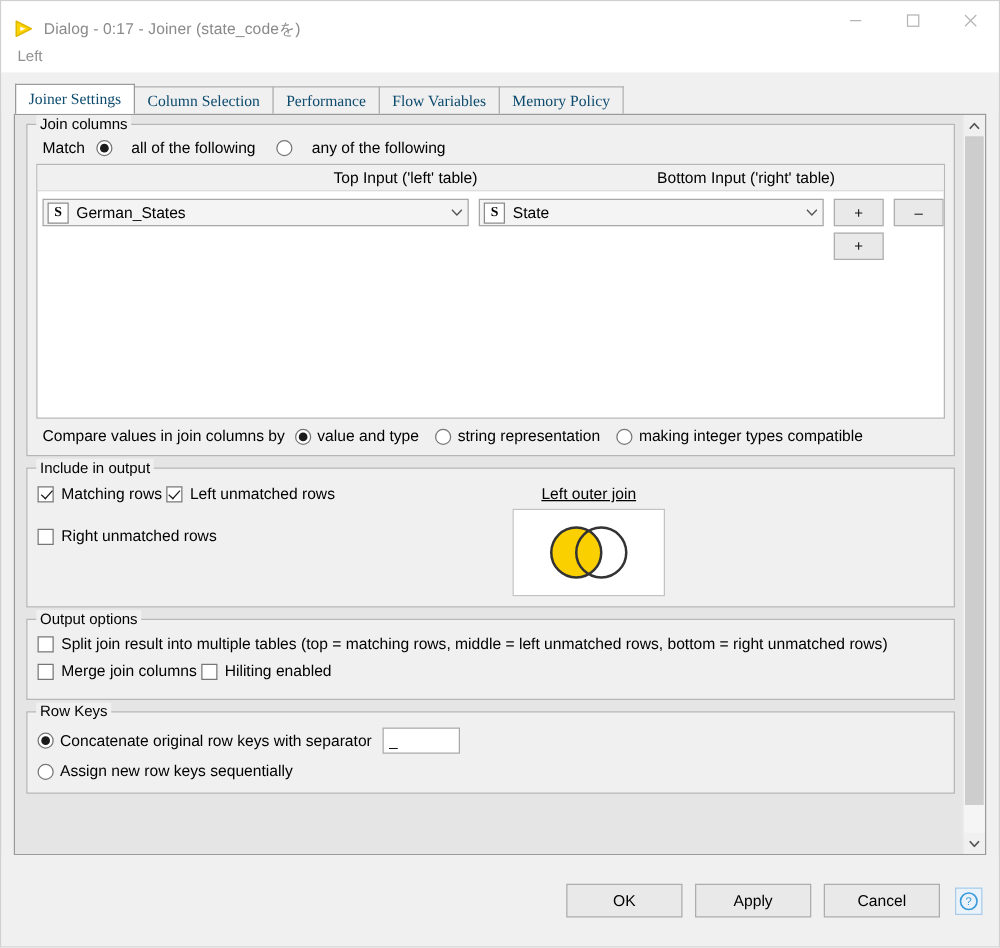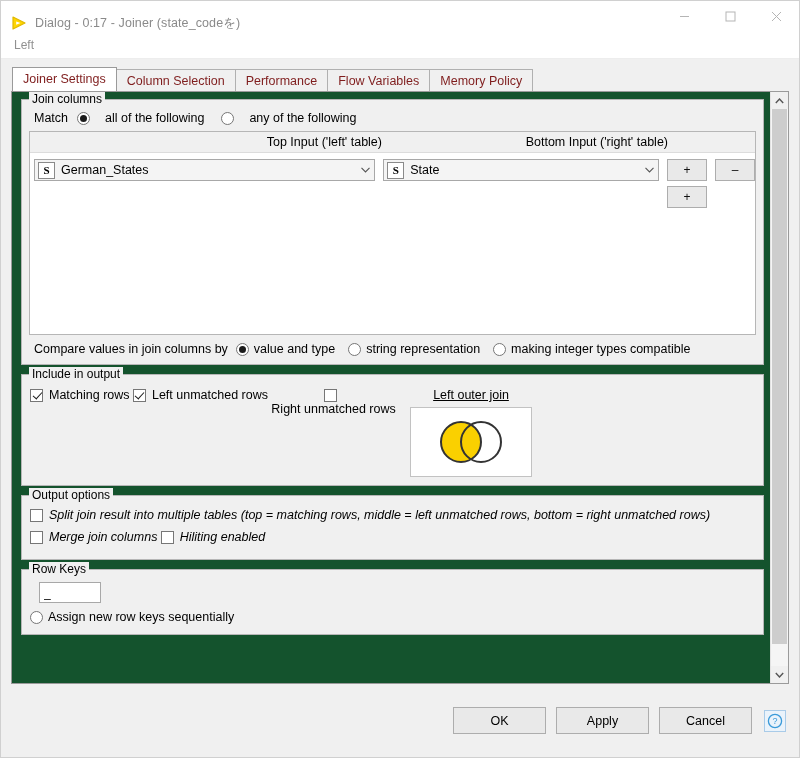--- a/index.html
+++ b/index.html
@@ -97,21 +97,22 @@
     height: 22px;
     line-height: 22px;
     padding: 0 10px;
     font-size: 12.5px;
     background: #f0f0f0;
     border: 1px solid #b0b0b0;
     border-bottom: none;
     margin-right: -1px;
     box-sizing: border-box;
     position: relative;
-    color: #7f1d1d;
+    color: #0c4a6e;
+    font-family: Liberation Serif, serif;
   }
   .tab.active {
     background: #ffffff;
     border-color: #9a9a9a;
     z-index: 3;
     height: 24px;
     line-height: 23px;
   }
 
   
@@ -121,21 +122,21 @@
     border: 1px solid #9a9a9a;
     border-top: 1px solid #9a9a9a;
     flex: none;
     height: 593px;
     position: relative;
     box-sizing: border-box;
     display: flex;
   }
   .content-inner {
     flex: 1 1 auto;
-    background: #14532d;
+    background: #e5e5e5;
     padding: 7px 6px 6px 9px;
     box-sizing: border-box;
     overflow: hidden;
     position: relative;
   }
 
   
   .vscroll {
     width: 17px;
     flex: none;
@@ -331,40 +332,40 @@
   .compare-row .lead { margin-right: 8px; font-size: 12.5px; }
   .compare-row .radio { margin-right: 13px; }
 
   
   .include-body {
     display: flex;
     padding: 13px 8px 8px 8px;
   }
   .include-left { width: 370px; }
   .include-left .checkbox { margin-bottom: 20px; }
-  .include-left .checkbox:last-child { margin-bottom: 15px; flex-direction: column; }
+  .include-left .checkbox:last-child { margin-bottom: 15px; }
   .venn-wrap {
     display: flex;
     flex-direction: column;
     align-items: center;
     margin-left: 10px;
   }
   .venn-title { font-size: 12.5px; margin-bottom: 5px; text-decoration: underline; }
   .venn-box {
     width: 120px;
     height: 68px;
     border: 1px solid #c2c2c2;
     background: #fff;
     display: flex;
     align-items: center;
     justify-content: center;
   }
 
   
-  .opt-body { padding: 12px 8px 7px 8px; font-style: italic; }
+  .opt-body { padding: 12px 8px 7px 8px; }
   .opt-body .checkbox { margin-bottom: 8px; }
   .opt-body .checkbox:last-child { margin-bottom: 2px; }
 
   
   .rk-body { padding: 12px 8px 8px 8px; }
   .rk-line { display: flex; align-items: center; margin-bottom: 7px; }
   .rk-line:last-child { margin-bottom: 2px; }
   .sep-input {
     width: 62px;
     height: 21px;
@@ -582,20 +583,24 @@
             <span class="cb-box"></span>
             <span class="lbl">Hiliting enabled</span>
           </div>
         </div>
       </div>
 
       <div class="group" style="margin-bottom:0;">
         <div class="legend">Row Keys</div>
         <div class="rk-body">
           <div class="rk-line">
+            <span class="radio">
+              <span class="radio-dot checked"></span>
+              <span class="lbl">Concatenate original row keys with separator</span>
+            </span>
             <input class="sep-input" type="text" value="_" style="">
           </div>
           <div class="rk-line">
             <span class="radio">
               <span class="radio-dot"></span>
               <span class="lbl">Assign new row keys sequentially</span>
             </span>
           </div>
         </div>
       </div>

